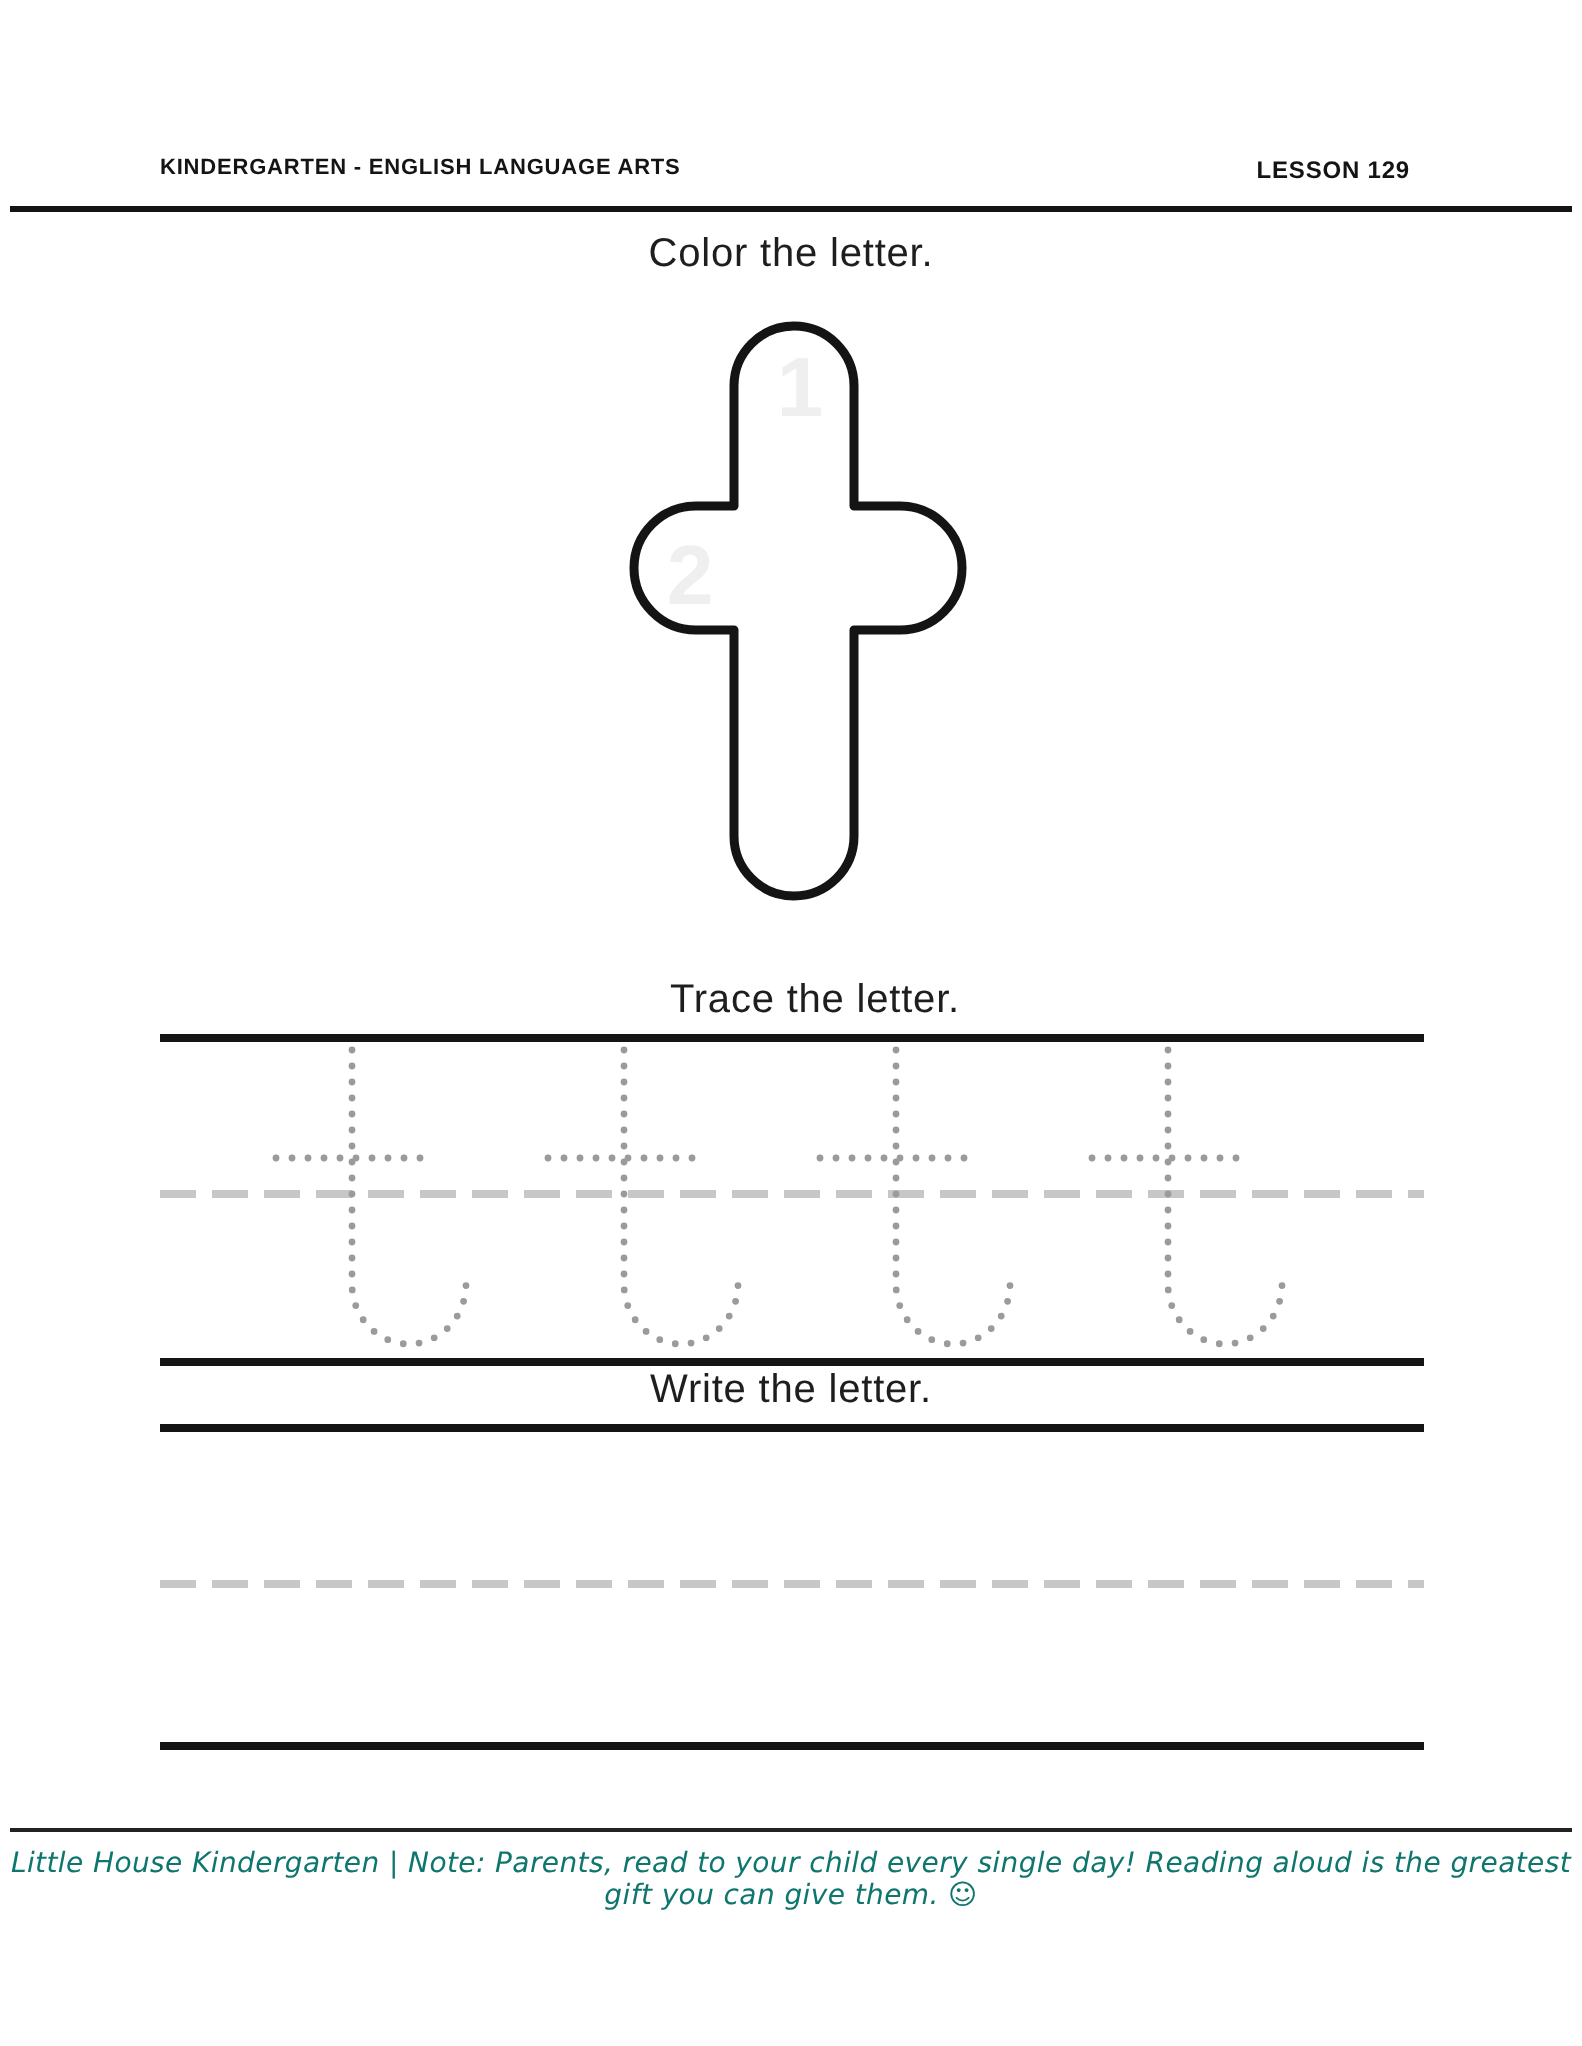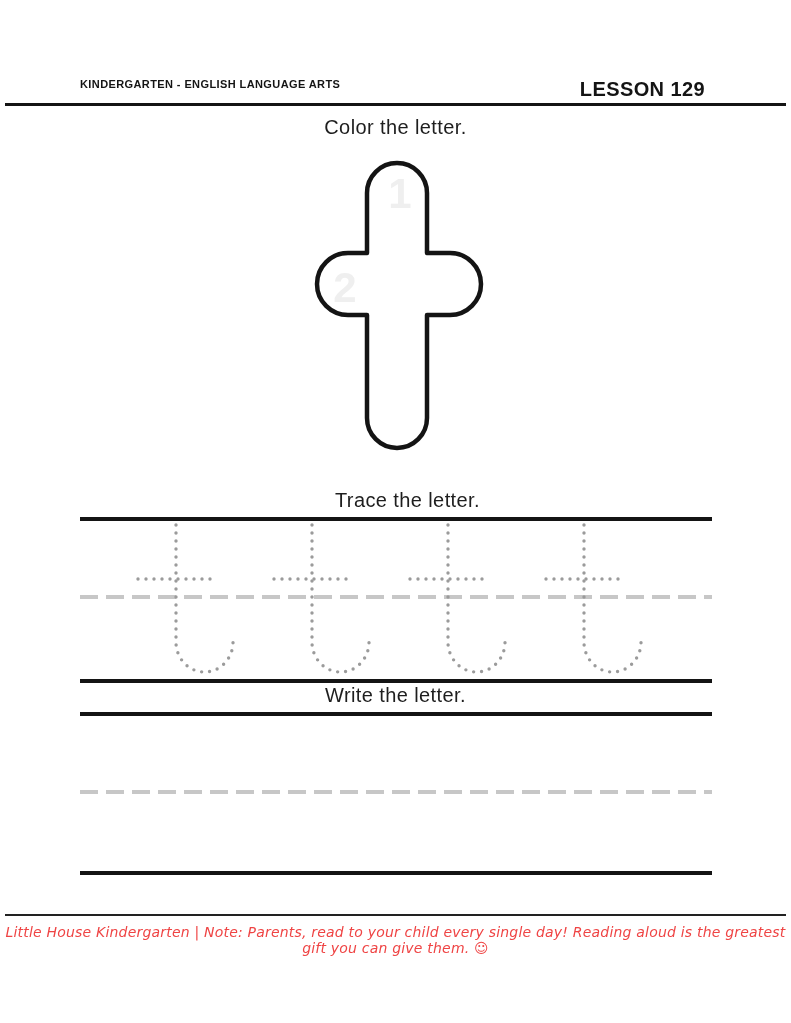--- a/index.html
+++ b/index.html
@@ -12,21 +12,21 @@
     font-family: "Liberation Sans", sans-serif;
     color: #141414;
   }
   
   .header-left {
     position: absolute; left: 80px; top: 78px;
     font-size: 11px; font-weight: 700; letter-spacing: 0.4px;
   }
   .header-right {
     position: absolute; right: 86px; top: 78px;
-    font-size: 20px; font-weight: 700; letter-spacing: 0.4px;
+    font-size: 12px; font-weight: 700; letter-spacing: 0.4px;
   }
   .header-rule {
     position: absolute; left: 5px; width: 781px; top: 103px; height: 3px;
     background: #141414;
   }
   
   .instruction {
     position: absolute; left: 0; width: 791px;
     text-align: center; font-size: 20px; letter-spacing: 0.4px; color: #1e1e1e;
   }
@@ -51,21 +51,21 @@
   .write-bottom { top: 871px; }
   .trace-letters { position: absolute; left: 80px; top: 517px; }
   
   .footer-rule {
     position: absolute; left: 5px; width: 781px; top: 914px; height: 2px;
     background: #222222;
   }
   .footer-note {
     position: absolute; left: 0; width: 791px; top: 924px;
     text-align: center; font-size: 14px; font-style: italic;
-    letter-spacing: 0.2px; color: #ef4444;
+    letter-spacing: 0.2px; color: #0f766e;
     font-family: "DejaVu Sans", sans-serif;
   }
 </style>
 </head>
 <body>
 
 <div class="sheet">
 
   <div class="header-left">KINDERGARTEN - ENGLISH LANGUAGE ARTS</div>
   <div class="header-right">LESSON 129</div>

